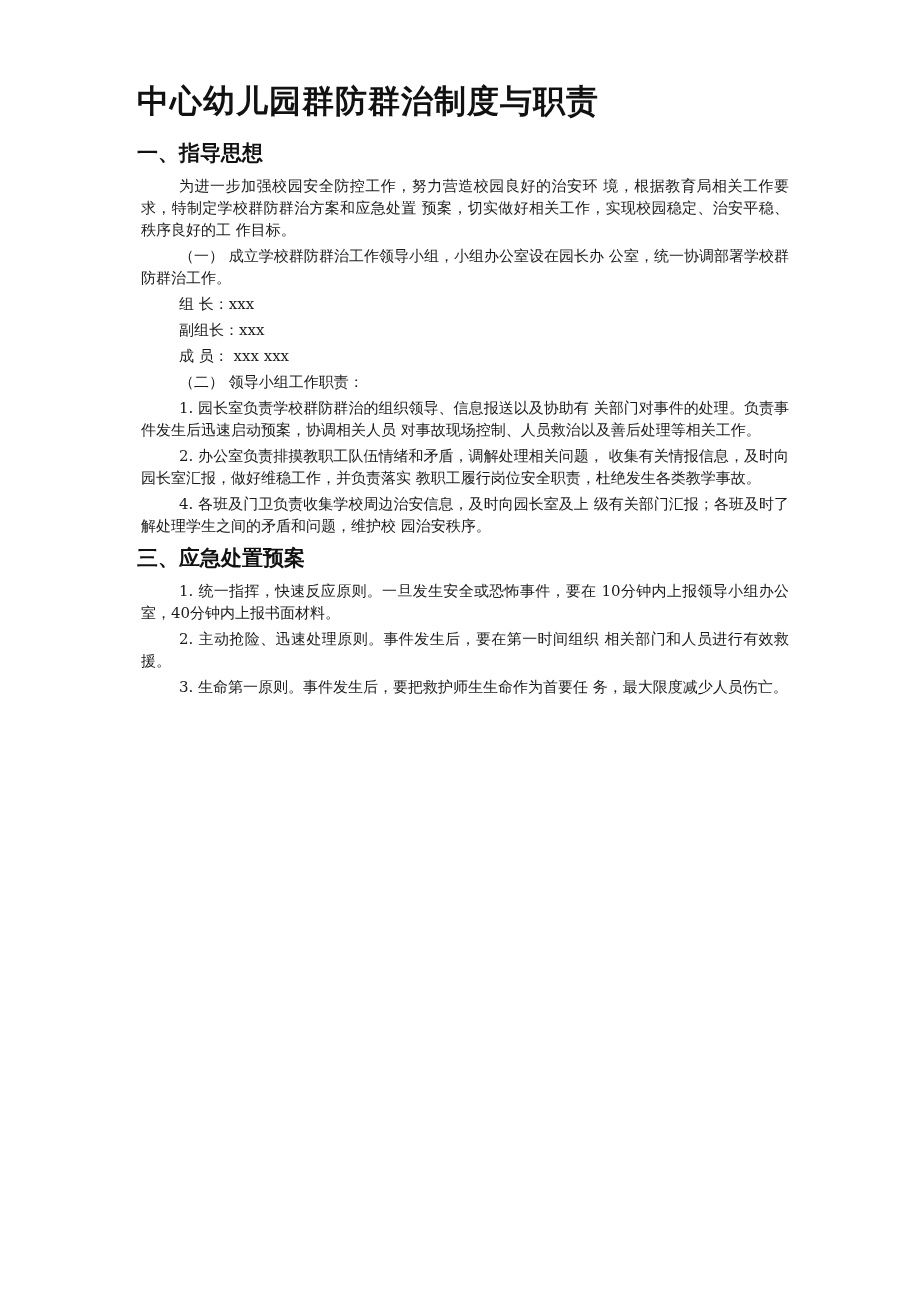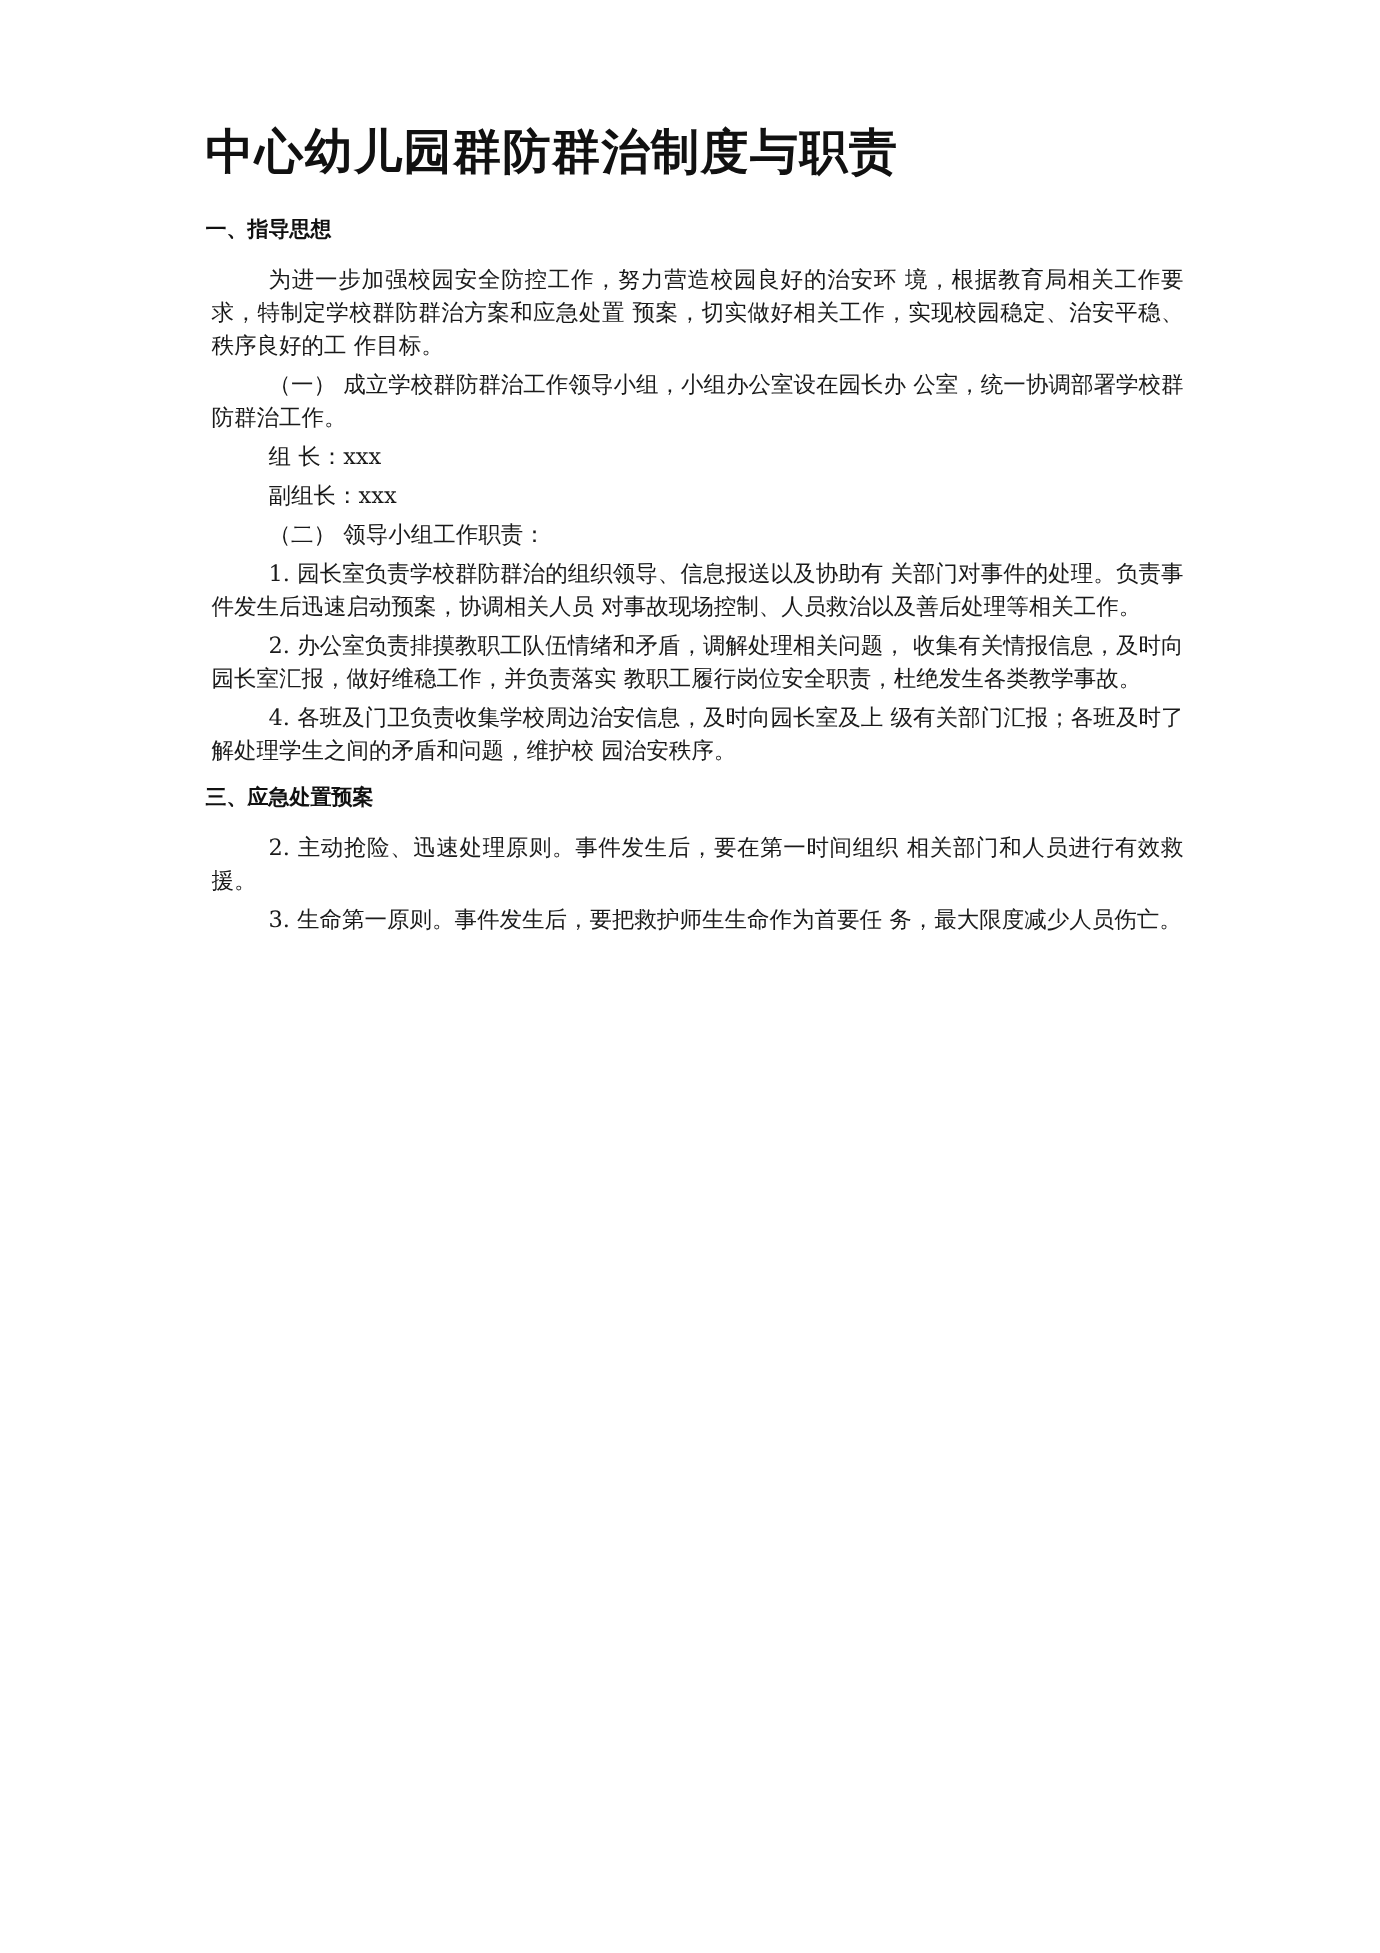--- a/index.html
+++ b/index.html
@@ -1,37 +1,39 @@
 <!DOCTYPE html>
 <html><head>
 <meta charset="utf-8">
 <style>
   html, body { margin: 0; padding: 0; background: #ffffff; }
   body { width: 920px; height: 1302px; position: relative; overflow: hidden; color: #1a1a1a; }
   .page { position: absolute; left: 137px; top: 78px; width: 656px; }
   .title { font-family: "DejaVu Sans", sans-serif; font-weight: bold; font-size: 32px; text-align: left; letter-spacing: 1px; height: 50px; line-height: 46px; margin: 0 0 8px 0; color: #111; }
-  .h { font-family: "DejaVu Sans", sans-serif; font-weight: bold; font-size: 14px; line-height: 35px; height: 35px; margin: 0; color: #111; }
+  .h { font-family: "DejaVu Sans", sans-serif; font-weight: bold; font-size: 21px; line-height: 35px; height: 35px; margin: 0; color: #111; }
   .p { font-family: "DejaVu Serif", serif; font-size: 15px; line-height: 22px; margin: 4px; text-align: justify; text-align-last: left; color: #1a1a1a; }
   .ind { text-indent: 38px; }
   .sub { text-indent: 38px; }
   .role { padding-left: 38px; }
 </style>
 </head>
 <body>
 
 <div class="page">
   <h1 class="title">中心幼儿园群防群治制度与职责</h1>
 
   <h2 class="h">一、指导思想</h2>
   <p class="p ind">为进一步加强校园安全防控工作，努力营造校园良好的治安环 境，根据教育局相关工作要求，特制定学校群防群治方案和应急处置 预案，切实做好相关工作，实现校园稳定、治安平稳、秩序良好的工 作目标。</p>
 
   <p class="p sub">（一） 成立学校群防群治工作领导小组，小组办公室设在园长办 公室，统一协调部署学校群防群治工作。</p>
   <p class="p role">组 长：xxx</p>
   <p class="p role">副组长：xxx</p>
+  <p class="p role">成 员： xxx xxx</p>
   <p class="p sub">（二） 领导小组工作职责：</p>
   <p class="p ind">1. 园长室负责学校群防群治的组织领导、信息报送以及协助有 关部门对事件的处理。负责事件发生后迅速启动预案，协调相关人员 对事故现场控制、人员救治以及善后处理等相关工作。</p>
   <p class="p ind">2. 办公室负责排摸教职工队伍情绪和矛盾，调解处理相关问题， 收集有关情报信息，及时向园长室汇报，做好维稳工作，并负责落实 教职工履行岗位安全职责，杜绝发生各类教学事故。</p>
   <p class="p ind">4. 各班及门卫负责收集学校周边治安信息，及时向园长室及上 级有关部门汇报；各班及时了解处理学生之间的矛盾和问题，维护校 园治安秩序。</p>
 
   <h2 class="h">三、应急处置预案</h2>
+  <p class="p ind">1. 统一指挥，快速反应原则。一旦发生安全或恐怖事件，要在 10分钟内上报领导小组办公室，40分钟内上报书面材料。</p>
   <p class="p ind">2. 主动抢险、迅速处理原则。事件发生后，要在第一时间组织 相关部门和人员进行有效救援。</p>
   <p class="p ind">3. 生命第一原则。事件发生后，要把救护师生生命作为首要任 务，最大限度减少人员伤亡。</p>
 </div>
 
 </body></html>

